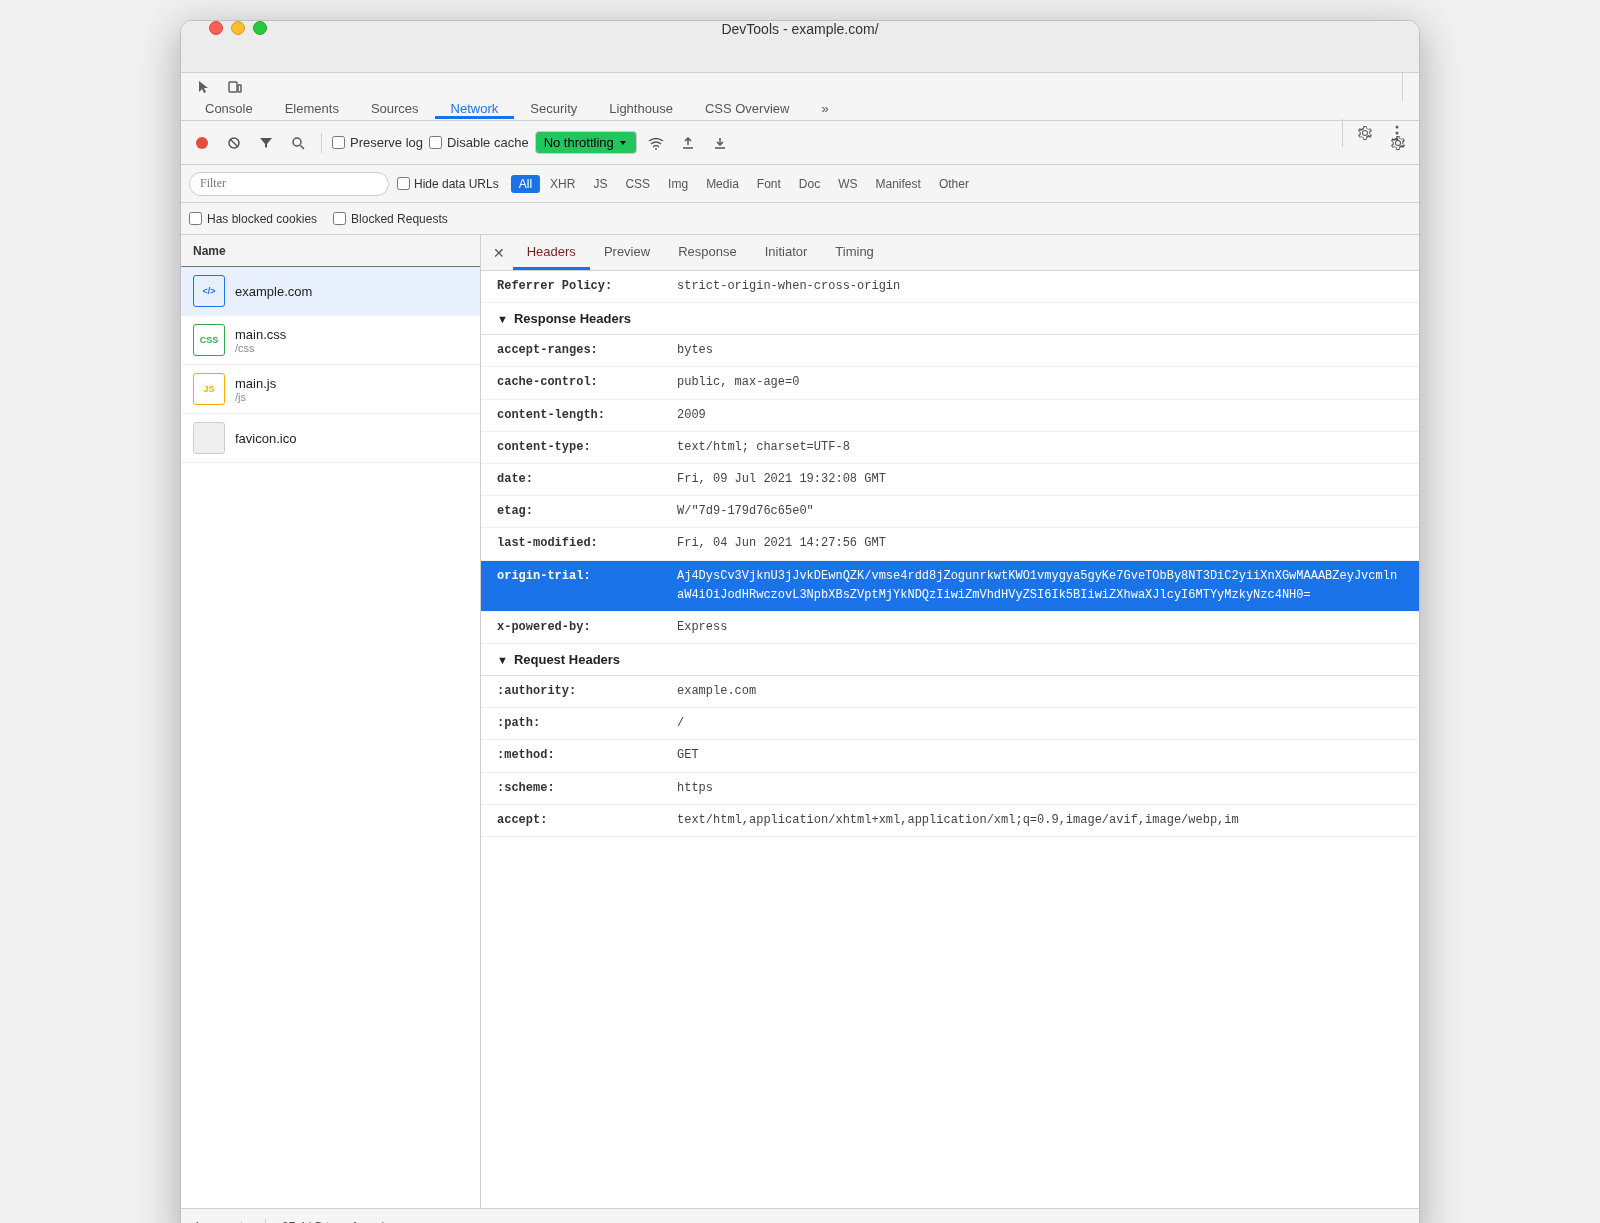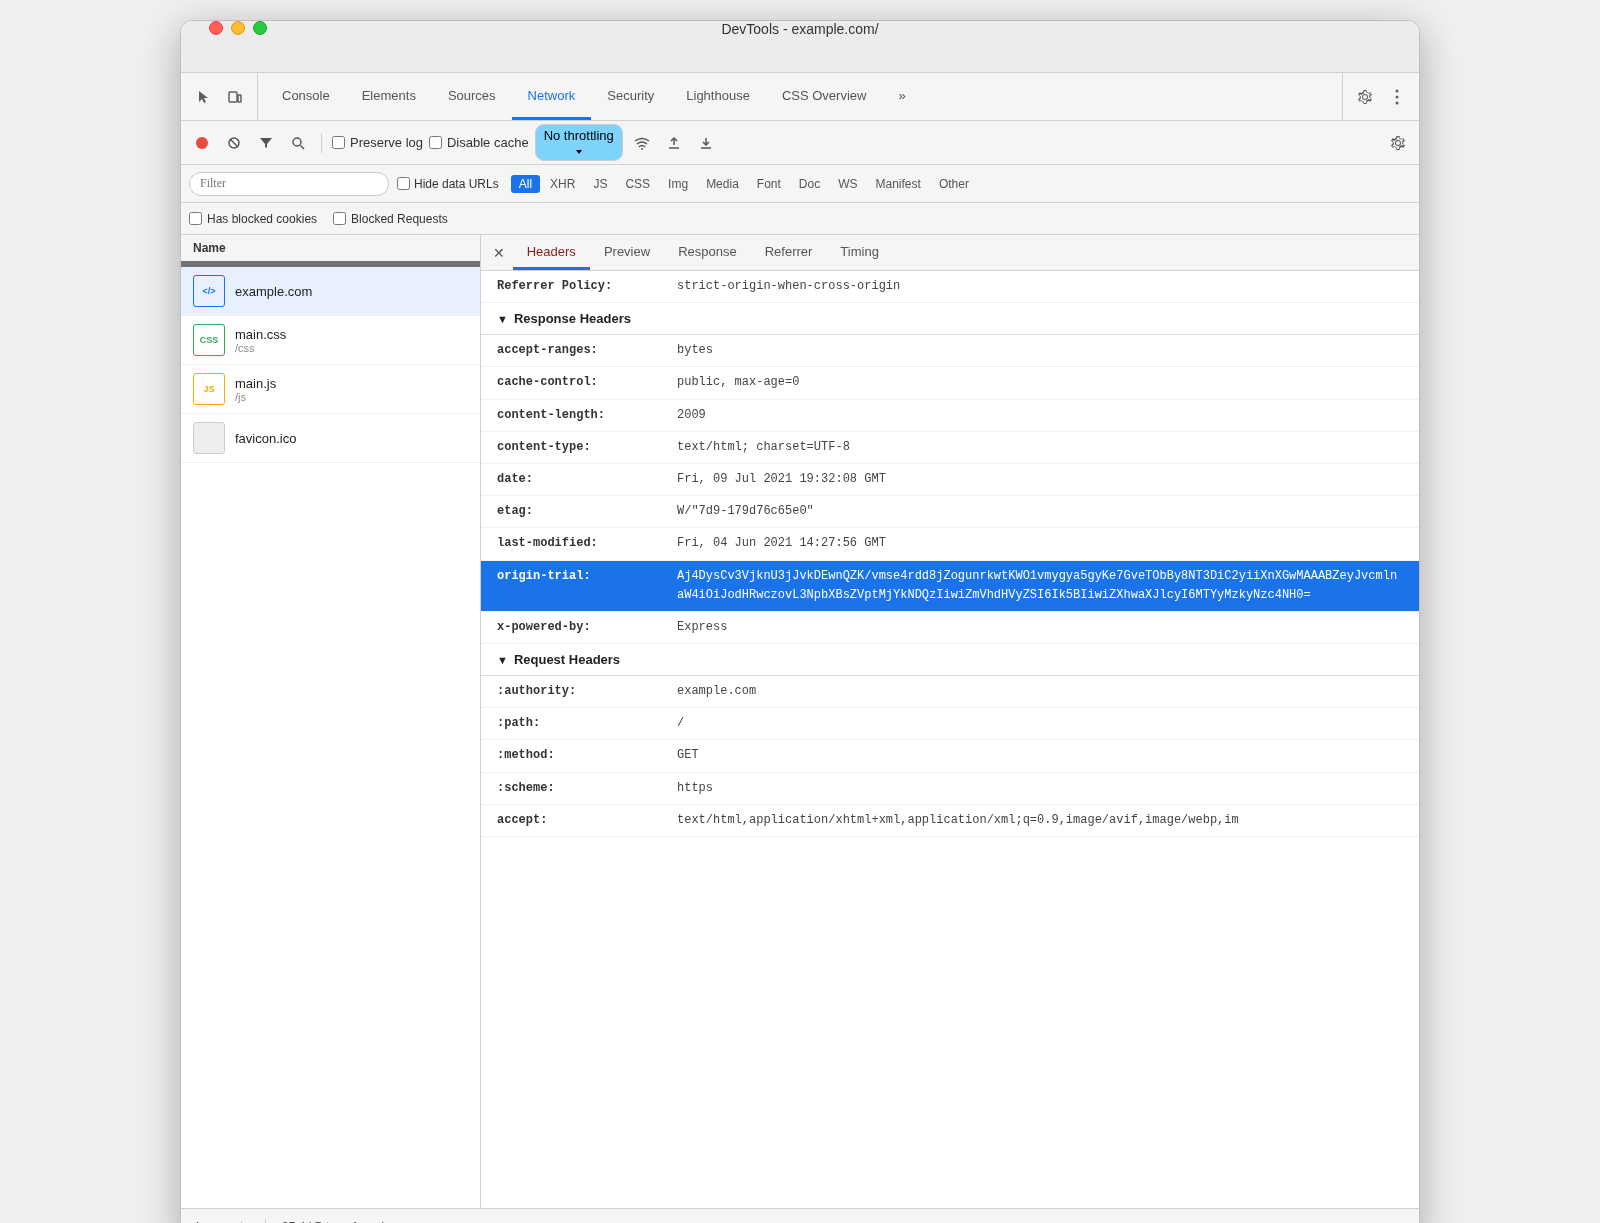--- a/index.html
+++ b/index.html
@@ -54,20 +54,21 @@
       color: #333;
     }
     
     .tabbar {
       background: #f5f5f5;
       height: 48px;
       display: flex;
       align-items: stretch;
       border-bottom: 1px solid #d0d0d0;
       padding: 0 8px;
+      flex-direction: column;
     }
     .tabbar-left {
       display: flex;
       align-items: center;
       gap: 4px;
       padding-right: 8px;
       border-right: 1px solid #d0d0d0;
       margin-right: 8px;
     }
     .tab-icon-btn {
@@ -145,25 +146,24 @@
       color: #333;
       cursor: pointer;
     }
     .toolbar-checkbox input { cursor: pointer; }
     .throttle-select {
       display: flex;
       align-items: center;
       gap: 4px;
       padding: 3px 8px;
       border: 1px solid #ccc;
-      border-radius: 9px;
-      background: #7dd3fc;
+      border-radius: 4px;
+      background: #22c55e;
       font-size: 13px;
       cursor: pointer;
-      flex-direction: column;
     }
     .toolbar-right {
       margin-left: auto;
       display: flex;
       align-items: center;
       gap: 6px;
     }
     
     .filterbar {
       background: #f5f5f5;
@@ -243,21 +243,21 @@
       flex-direction: column;
       background: #fff;
       overflow: hidden;
     }
     .requests-header {
       background: #f5f5f5;
       height: 32px;
       display: flex;
       align-items: center;
       padding: 0 12px;
-      border-bottom: 6px solid #737373;
+      border-bottom: 1px solid #737373;
       font-size: 12px;
       font-weight: 600;
       color: #333;
     }
     .requests-list {
       flex: 1;
       overflow-y: auto;
     }
     .request-item {
       display: flex;
@@ -610,21 +610,21 @@
         <div class="detail-tab active">
           <span>Headers</span>
         </div>
         <div class="detail-tab">
           <span>Preview</span>
         </div>
         <div class="detail-tab">
           <span>Response</span>
         </div>
         <div class="detail-tab">
-          <span>Referrer</span>
+          <span>Initiator</span>
         </div>
         <div class="detail-tab">
           <span>Timing</span>
         </div>
       </div>
 
       <div class="detail-content">
 
         <div class="header-row">
           <span class="header-name monospace">Referrer Policy:</span>

